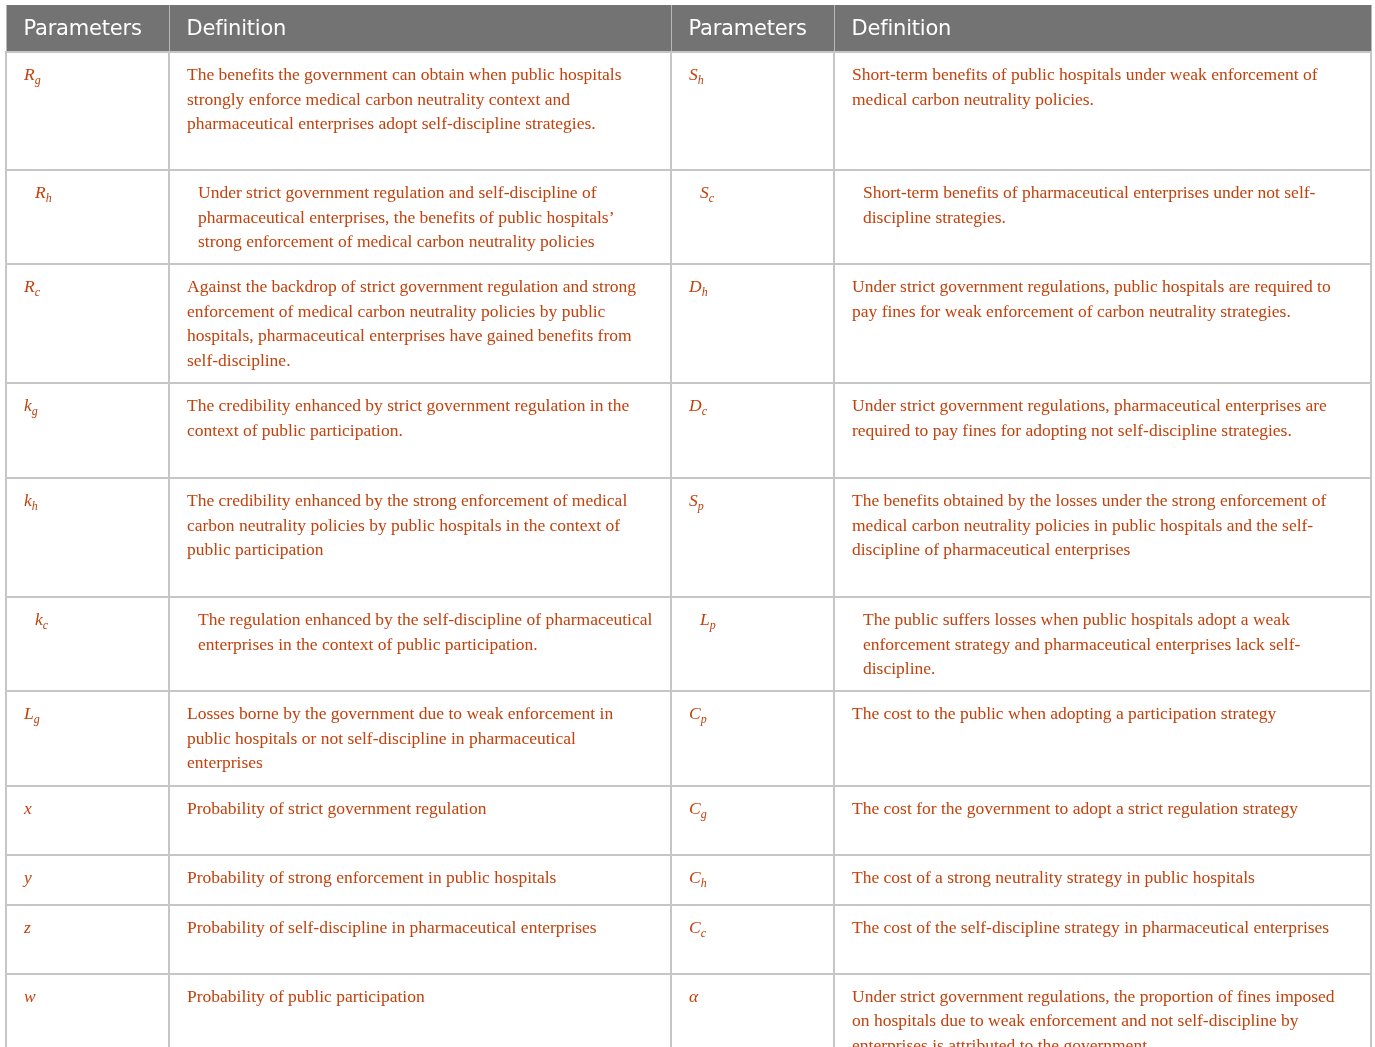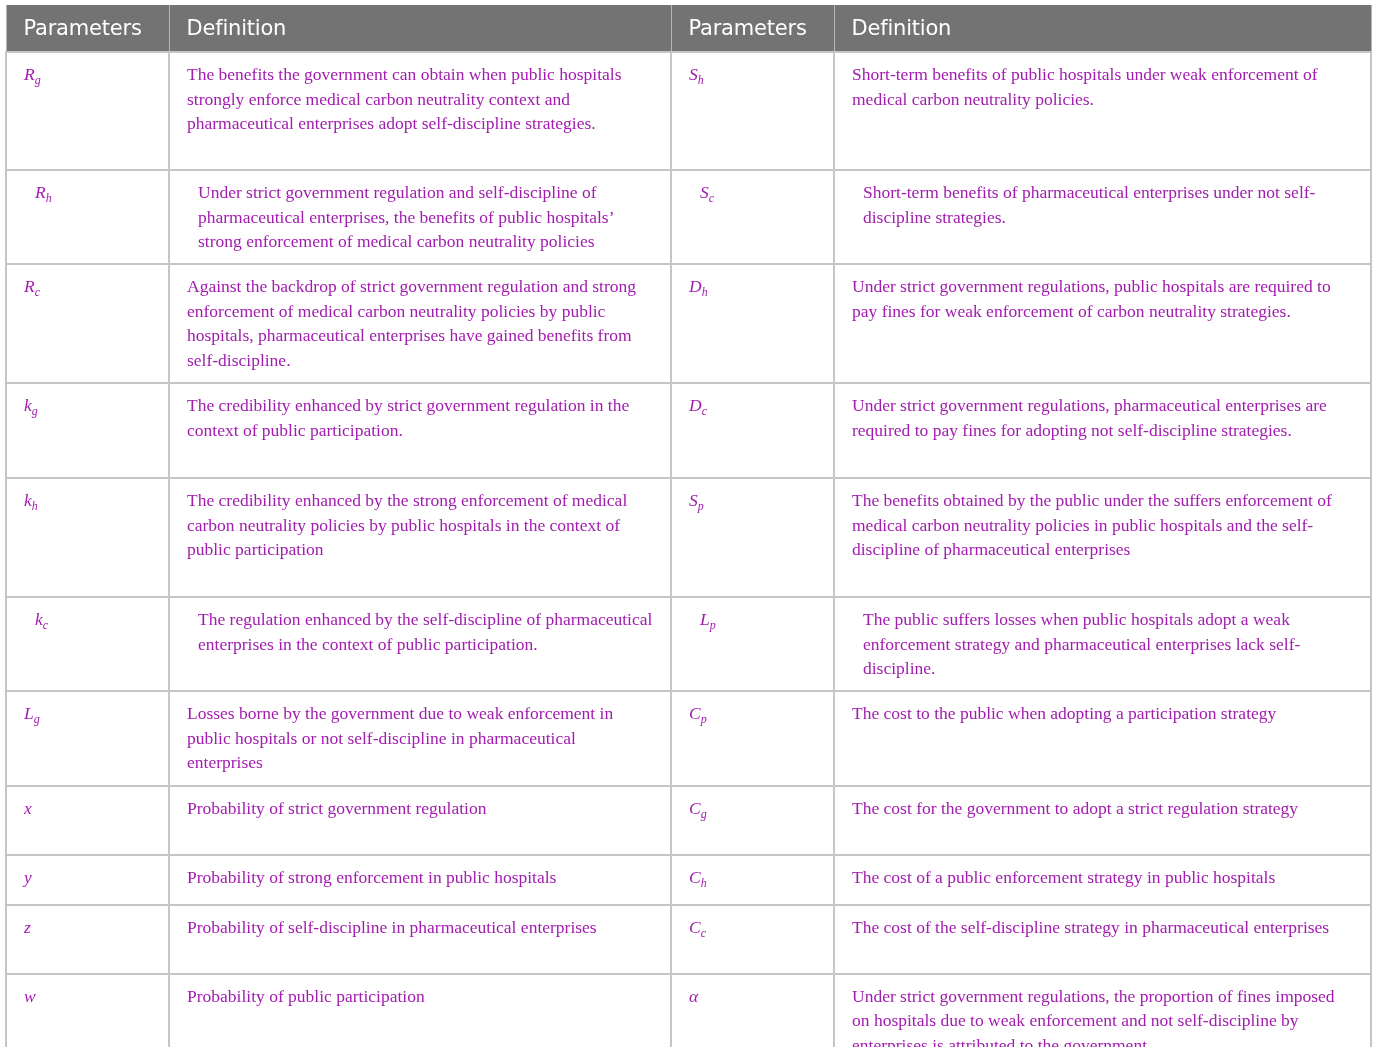--- a/index.html
+++ b/index.html
@@ -26,21 +26,21 @@
     border-left: 1px solid #b4b8ba;
     border-right: 1px solid #b4b8ba;
     letter-spacing: -0.2px;
   }
   tbody td {
     border: 2px solid #c4c6c7;
     vertical-align: top;
     font-family: "Liberation Serif", serif;
     font-size: 17.5px;
     line-height: 24.7px;
-    color: #a21caf;
+    color: #c2410c;
     padding: 9px 16px 8px 17px;
   }
   tbody td.param { font-style: italic; }
   .sub { font-size: 12px; vertical-align: -4px; font-style: italic; }
   tr.h116 td { height: 99px; }
   tr.h92 td { height: 75px; padding-left: 28px; }
   tr.h117 td { height: 100px; margin-left: 44px; }
   tr.h93 td { height: 76px; }
   tr.h67 td { height: 50px; }
   tr.h43 td { height: 26px; }
@@ -86,21 +86,21 @@
       <tr class="h93">
         <td class="param"><span>k</span><span class="sub">g</span></td>
         <td>The credibility enhanced by strict government regulation in the context of public participation.</td>
         <td class="param"><span>D</span><span class="sub">c</span></td>
         <td>Under strict government regulations, pharmaceutical enterprises are required to pay fines for adopting not self-discipline strategies.</td>
       </tr>
       <tr class="h117">
         <td class="param"><span>k</span><span class="sub">h</span></td>
         <td>The credibility enhanced by the strong enforcement of medical carbon neutrality policies by public hospitals in the context of public participation</td>
         <td class="param"><span>S</span><span class="sub">p</span></td>
-        <td>The benefits obtained by the public under the suffers enforcement of medical carbon neutrality policies in public hospitals and the self-discipline of pharmaceutical enterprises</td>
+        <td>The benefits obtained by the losses under the strong enforcement of medical carbon neutrality policies in public hospitals and the self-discipline of pharmaceutical enterprises</td>
       </tr>
       <tr class="h92">
         <td class="param"><span>k</span><span class="sub">c</span></td>
         <td>The regulation enhanced by the self-discipline of pharmaceutical enterprises in the context of public participation.</td>
         <td class="param"><span>L</span><span class="sub">p</span></td>
         <td>The public suffers losses when public hospitals adopt a weak enforcement strategy and pharmaceutical enterprises lack self-discipline.</td>
       </tr>
       <tr class="h93">
         <td class="param"><span>L</span><span class="sub">g</span></td>
         <td>Losses borne by the government due to weak enforcement in public hospitals or not self-discipline in pharmaceutical enterprises</td>
@@ -110,21 +110,21 @@
       <tr class="h67">
         <td class="param"><span>x</span><span class="sub"></span></td>
         <td>Probability of strict government regulation</td>
         <td class="param"><span>C</span><span class="sub">g</span></td>
         <td>The cost for the government to adopt a strict regulation strategy</td>
       </tr>
       <tr class="h43">
         <td class="param"><span>y</span><span class="sub"></span></td>
         <td>Probability of strong enforcement in public hospitals</td>
         <td class="param"><span>C</span><span class="sub">h</span></td>
-        <td>The cost of a public enforcement strategy in public hospitals</td>
+        <td>The cost of a strong neutrality strategy in public hospitals</td>
       </tr>
       <tr class="h67">
         <td class="param"><span>z</span><span class="sub"></span></td>
         <td>Probability of self-discipline in pharmaceutical enterprises</td>
         <td class="param"><span>C</span><span class="sub">c</span></td>
         <td>The cost of the self-discipline strategy in pharmaceutical enterprises</td>
       </tr>
       <tr class="h93b">
         <td class="param"><span>w</span><span class="sub"></span></td>
         <td>Probability of public participation</td>

